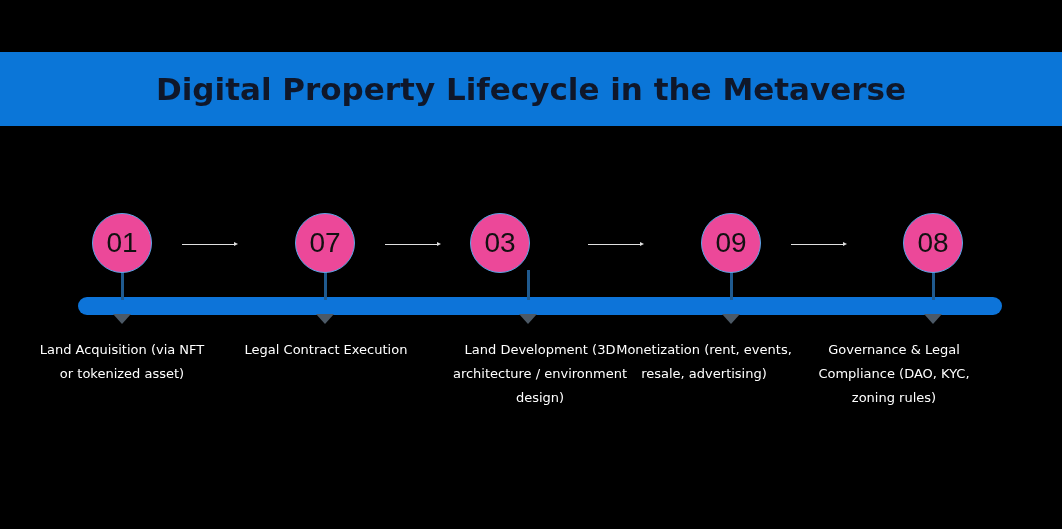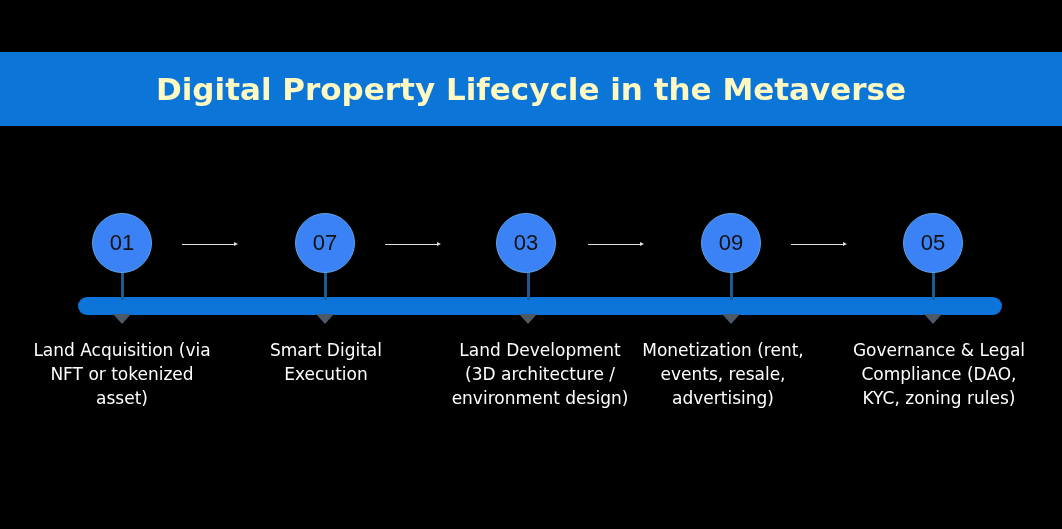--- a/index.html
+++ b/index.html
@@ -1,32 +1,32 @@
 <!DOCTYPE html>
 <html><head>
 <meta charset="utf-8">
 <style>
   html, body { margin:0; padding:0; }
   body { width:1062px; height:529px; background:#000; position:relative; overflow:hidden;
          font-family:"DejaVu Sans", "Liberation Sans", sans-serif; color:#fff; }
   .banner { position:absolute; left:0; top:52px; width:1062px; height:74px; background:#0b76d8;
             display:flex; align-items:center; justify-content:center; }
-  .banner h1 { margin:0; font-size:31px; font-weight:bold; color:#fef9c3; letter-spacing:0px; }
+  .banner h1 { margin:0; font-size:31px; font-weight:bold; color:#0f172a; letter-spacing:0px; }
   .bar { position:absolute; left:78px; top:297px; width:924px; height:18px; background:#0d74d9; border-radius:9px; }
   .stem { position:absolute; width:3px; background:#1f5a8f; top:270px; height:30px; }
   .pointer { position:absolute; top:314px; width:0; height:0; border-left:9px solid transparent;
              border-right:9px solid transparent; border-top:10px solid #4c5966; }
   .circle { position:absolute; top:213px; width:60px; height:60px; border-radius:50%;
-            background:#3b82f6; border:1.5px solid #5aa4e6; box-sizing:border-box;
+            background:#ec4899; border:1.5px solid #5aa4e6; box-sizing:border-box;
             display:flex; align-items:center; justify-content:center;
-            font-size:22px; color:#111; font-family:"Liberation Sans", sans-serif; }
+            font-size:28px; color:#111; font-family:"Liberation Sans", sans-serif; }
   .arrow { position:absolute; top:244px; height:1px; background:#e0e0e0; width:54px; }
   .arrow::after { content:""; position:absolute; right:-2px; top:-2px; border-left:4px solid #e0e0e0;
                   border-top:2.5px solid transparent; border-bottom:2.5px solid transparent; }
-  .label { position:absolute; top:338px; width:180px; text-align:center; font-size:17px; line-height:24px; color:#fff; }
+  .label { position:absolute; top:338px; width:180px; text-align:center; font-size:13px; line-height:24px; color:#fff; }
 </style>
 </head>
 <body>
 
 <div class="banner">
   <h1>Digital Property Lifecycle in the Metaverse</h1>
 </div>
 
 <div class="bar"></div>
 
@@ -37,40 +37,40 @@
 <div class="pointer" style="left:113px"></div>
 <div class="label" style="left:32px">Land Acquisition (via NFT or tokenized asset)</div>
 
 <div class="arrow" style="left:182px"></div>
 
 <div class="stem" style="left:324px"></div>
 <div class="circle" style="left:295px">
     <span>07</span>
   </div>
 <div class="pointer" style="left:316px"></div>
-<div class="label" style="left:236px">Smart Digital Execution</div>
+<div class="label" style="left:236px">Legal Contract Execution</div>
 
 <div class="arrow" style="left:385px"></div>
 
 <div class="stem" style="left:527px"></div>
-<div class="circle" style="left:496px">
+<div class="circle" style="left:470px">
     <span>03</span>
   </div>
 <div class="pointer" style="left:519px"></div>
 <div class="label" style="left:450px">Land Development (3D architecture / environment design)</div>
 
 <div class="arrow" style="left:588px"></div>
 
 <div class="stem" style="left:730px"></div>
 <div class="circle" style="left:701px">
     <span>09</span>
   </div>
 <div class="pointer" style="left:722px"></div>
-<div class="label" style="left:633px">Monetization (rent, events, resale, advertising)</div>
+<div class="label" style="left:614px">Monetization (rent, events, resale, advertising)</div>
 
 <div class="arrow" style="left:791px"></div>
 
 <div class="stem" style="left:932px"></div>
 <div class="circle" style="left:903px">
-    <span>05</span>
+    <span>08</span>
   </div>
 <div class="pointer" style="left:924px"></div>
-<div class="label" style="left:847px; width:184px">Governance &amp; Legal Compliance (DAO, KYC, zoning rules)</div>
+<div class="label" style="left:802px; width:184px">Governance &amp; Legal Compliance (DAO, KYC, zoning rules)</div>
 
 </body></html>

